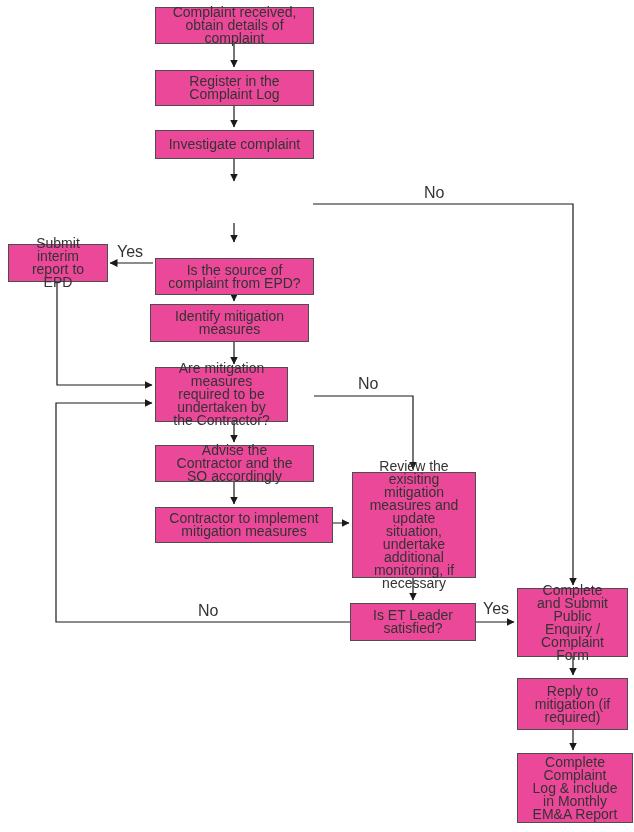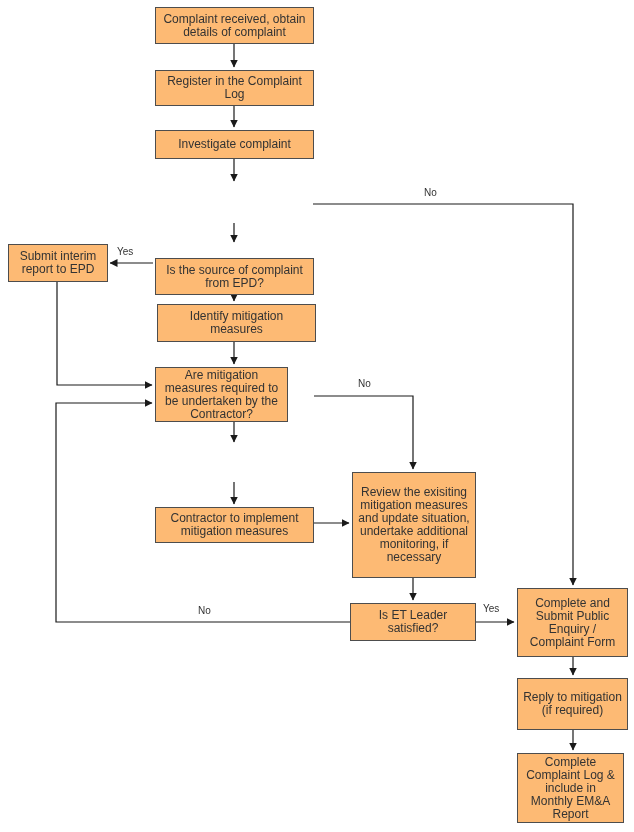--- a/index.html
+++ b/index.html
@@ -20,32 +20,32 @@
     position: absolute;
     left: 0;
     top: 0;
     width: 634px;
     height: 832px;
   }
   .node {
     position: absolute;
     box-sizing: border-box;
     border: 1px solid #4d4d4d;
-    background: #fdba74;
+    background: #ec4899;
     display: flex;
     align-items: center;
     justify-content: center;
     text-align: center;
-    font-size: 12px;
+    font-size: 14px;
     line-height: 13px;
-    padding: 2px 5px;
+    padding: 2px 12px;
   }
   .edge-label {
     position: absolute;
-    font-size: 10px;
+    font-size: 16px;
     line-height: 13px;
     background: #ffffff;
     color: #333333;
     white-space: nowrap;
   }
 </style>
 </head>
 <body>
 
 <div id="stage">
@@ -82,36 +82,37 @@
 
   <div class="node" style="left:155px; top:70px; width:159px; height:36px">Register in the Complaint Log</div>
 
   <div class="node" style="left:155px; top:130px; width:159px; height:29px">Investigate complaint</div>
 
 
   <div class="node" style="left:155px; top:258px; width:159px; height:37px">Is the source of complaint from EPD?</div>
 
   <div class="node" style="left:8px; top:244px; width:100px; height:38px">Submit interim report to EPD</div>
 
-  <div class="node" style="left:157px; top:304px; width:159px; height:38px">Identify mitigation measures</div>
+  <div class="node" style="left:150px; top:304px; width:159px; height:38px">Identify mitigation measures</div>
 
   <div class="node" style="left:155px; top:367px; width:133px; height:55px">Are mitigation measures required to be undertaken by the Contractor?</div>
 
+  <div class="node" style="left:155px; top:445px; width:159px; height:37px">Advise the Contractor and the SO accordingly</div>
 
-  <div class="node" style="left:155px; top:507px; width:159px; height:36px">Contractor to implement mitigation measures</div>
+  <div class="node" style="left:155px; top:507px; width:178px; height:36px">Contractor to implement mitigation measures</div>
 
   <div class="node" style="left:352px; top:472px; width:124px; height:106px">Review the exisiting mitigation measures and update situation, undertake additional monitoring, if necessary</div>
 
   <div class="node" style="left:350px; top:603px; width:126px; height:38px">Is ET Leader satisfied?</div>
 
   <div class="node" style="left:517px; top:588px; width:111px; height:69px">Complete and Submit Public Enquiry / Complaint Form</div>
 
   <div class="node" style="left:517px; top:678px; width:111px; height:52px">Reply to mitigation (if required)</div>
 
-  <div class="node" style="left:517px; top:753px; width:107px; height:70px">Complete Complaint Log &amp; include in Monthly EM&amp;A Report</div>
+  <div class="node" style="left:517px; top:753px; width:116px; height:70px">Complete Complaint Log &amp; include in Monthly EM&amp;A Report</div>
 
   <span class="edge-label" style="left:424px; top:186px">No</span>
 
   <span class="edge-label" style="left:117px; top:245px">Yes</span>
 
   <span class="edge-label" style="left:358px; top:377px">No</span>
 
   <span class="edge-label" style="left:198px; top:604px">No</span>
 
   <span class="edge-label" style="left:483px; top:602px">Yes</span>

